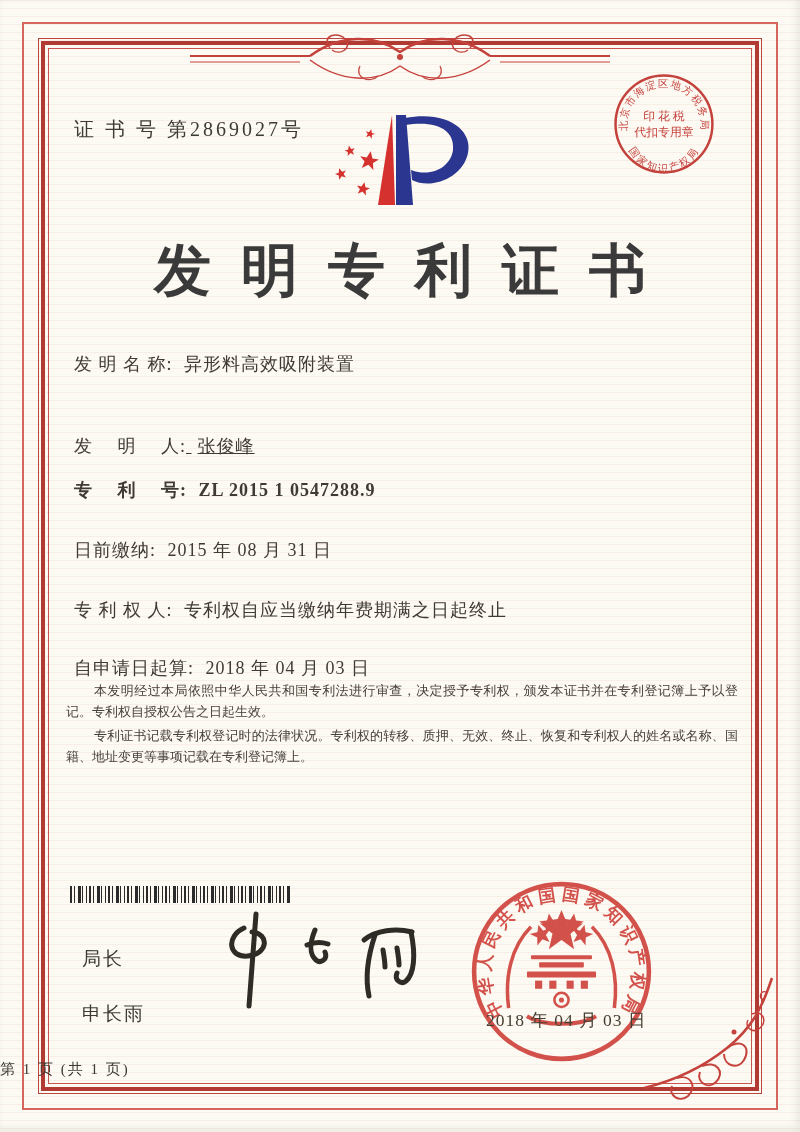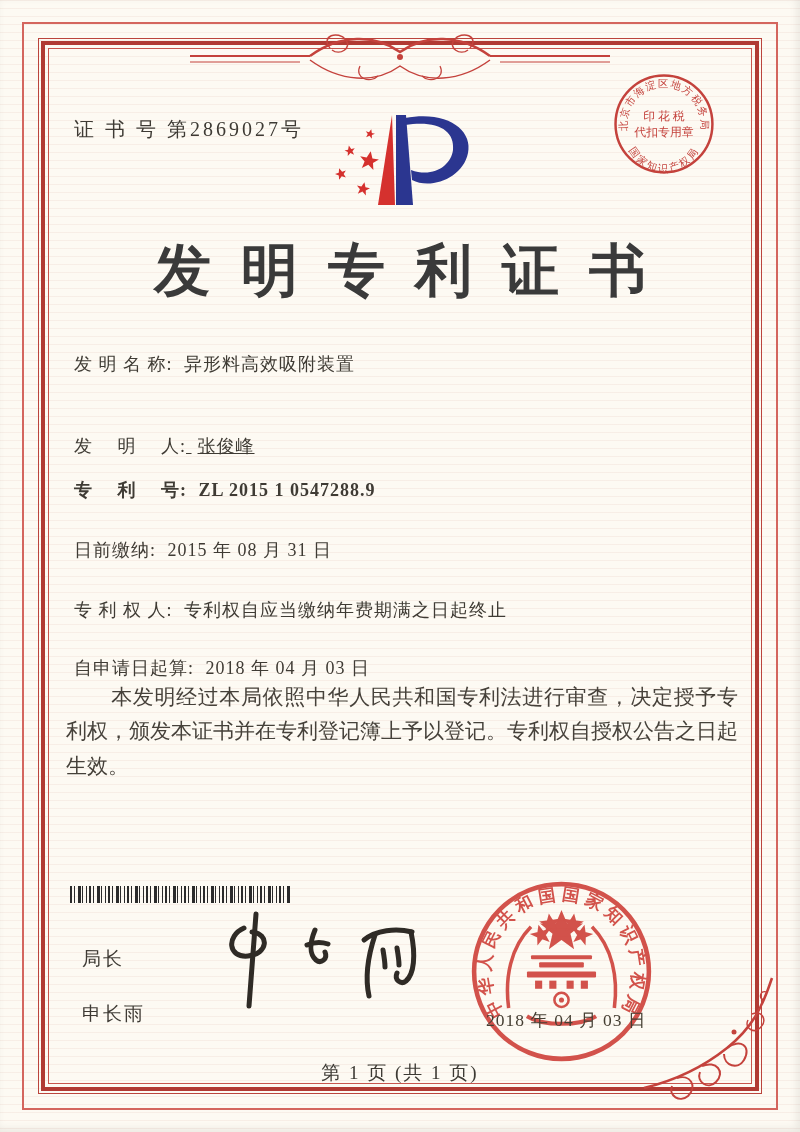--- a/index.html
+++ b/index.html
@@ -20,36 +20,36 @@
   .cert-number{position:absolute;left:74px;top:116px;font-size:20px;letter-spacing:3px;color:#3e3a34;}
   .stamp{position:absolute;left:598px;top:58px;}
   .logo{position:absolute;left:325px;top:108px;}
   .title{position:absolute;left:0;top:233px;width:100%;text-align:center;
          font-size:57px;font-weight:bold;letter-spacing:30px;text-indent:30px;color:#3a3a3a;}
   .fields{position:absolute;left:74px;top:0;width:660px;}
   .field-row{position:absolute;white-space:nowrap;font-size:18px;color:#3f3b34;letter-spacing:1px;}
   .field-row .lbl{display:inline-block;margin-top:12px;}
   .field-row .val{margin-left:6px;}
   .r0{top:340px;} .r1{top:422px;text-decoration:underline;} .r2{top:466px;font-weight:bold;} .r3{top:526px;} .r4{top:586px;} .r5{top:644px;}
-  .paras{position:absolute;left:66px;top:680px;width:672px;font-size:21px;line-height:1.64;
+  .paras{position:absolute;left:66px;top:680px;width:672px;font-size:13px;line-height:1.64;
          text-align:justify;color:#46413a;}
   .paras p{margin:0 0 2px 0;text-indent:2.15em;}
   .barcode{position:absolute;left:70px;top:886px;width:220px;height:17px;
     background:repeating-linear-gradient(90deg,
       #2b2b2b 0 2px, transparent 2px 4px,
       #2b2b2b 4px 5px, transparent 5px 8px,
       #2b2b2b 8px 11px, transparent 11px 12px,
       #2b2b2b 12px 13px, transparent 13px 16px,
       #2b2b2b 16px 17px, transparent 17px 19px);}
   .signer-title{position:absolute;left:82px;top:946px;font-size:19px;color:#3e3a34;letter-spacing:2px;}
   .signer-name{position:absolute;left:82px;top:981px;font-size:19px;color:#3e3a34;letter-spacing:2px;margin-top:20px;}
   .signature{position:absolute;left:212px;top:908px;}
   .seal{position:absolute;left:468px;top:878px;}
   .seal-date{position:absolute;left:486px;top:1008px;font-size:17.5px;color:#453f33;letter-spacing:1px;z-index:5;}
-  .footer{position:absolute;left:0;top:1060px;width:100%;text-align:center;font-size:19px;color:#3d3a34;letter-spacing:2px;}
+  .footer{position:absolute;left:0;top:1060px;width:100%;font-size:15px;color:#3d3a34;letter-spacing:2px;}
   svg text{font-family:"Liberation Serif","DejaVu Serif",serif;}
 </style>
 </head>
 <body>
 
 <div class="page">
 
   <div class="border-outer"></div>
   <div class="border-mid"></div>
   <div class="border-thick"></div>
@@ -140,20 +140,21 @@
       <span class="val">专利权自应当缴纳年费期满之日起终止</span>
     </div>
     <div class="field-row r5">
       <span class="lbl">自申请日起算:</span>
       <span class="val">2018 年 04 月 03 日</span>
     </div>
   </div>
 
   <div class="paras">
     <p>本发明经过本局依照中华人民共和国专利法进行审查，决定授予专利权，颁发本证书并在专利登记簿上予以登记。专利权自授权公告之日起生效。</p>
+    <p>专利证书记载专利权登记时的法律状况。专利权的转移、质押、无效、终止、恢复和专利权人的姓名或名称、国籍、地址变更等事项记载在专利登记簿上。</p>
   </div>
 
   <div class="barcode"></div>
 
   <div class="signer-title">局长</div>
   <div class="signer-name">申长雨</div>
 
   <svg class="signature" width="235" height="105" viewBox="0 0 235 105">
     <g stroke="#2f2b26" stroke-width="5" fill="none" stroke-linecap="round" stroke-linejoin="round">
       <path d="M44,6 C42,32 40,62 37,98"></path>

